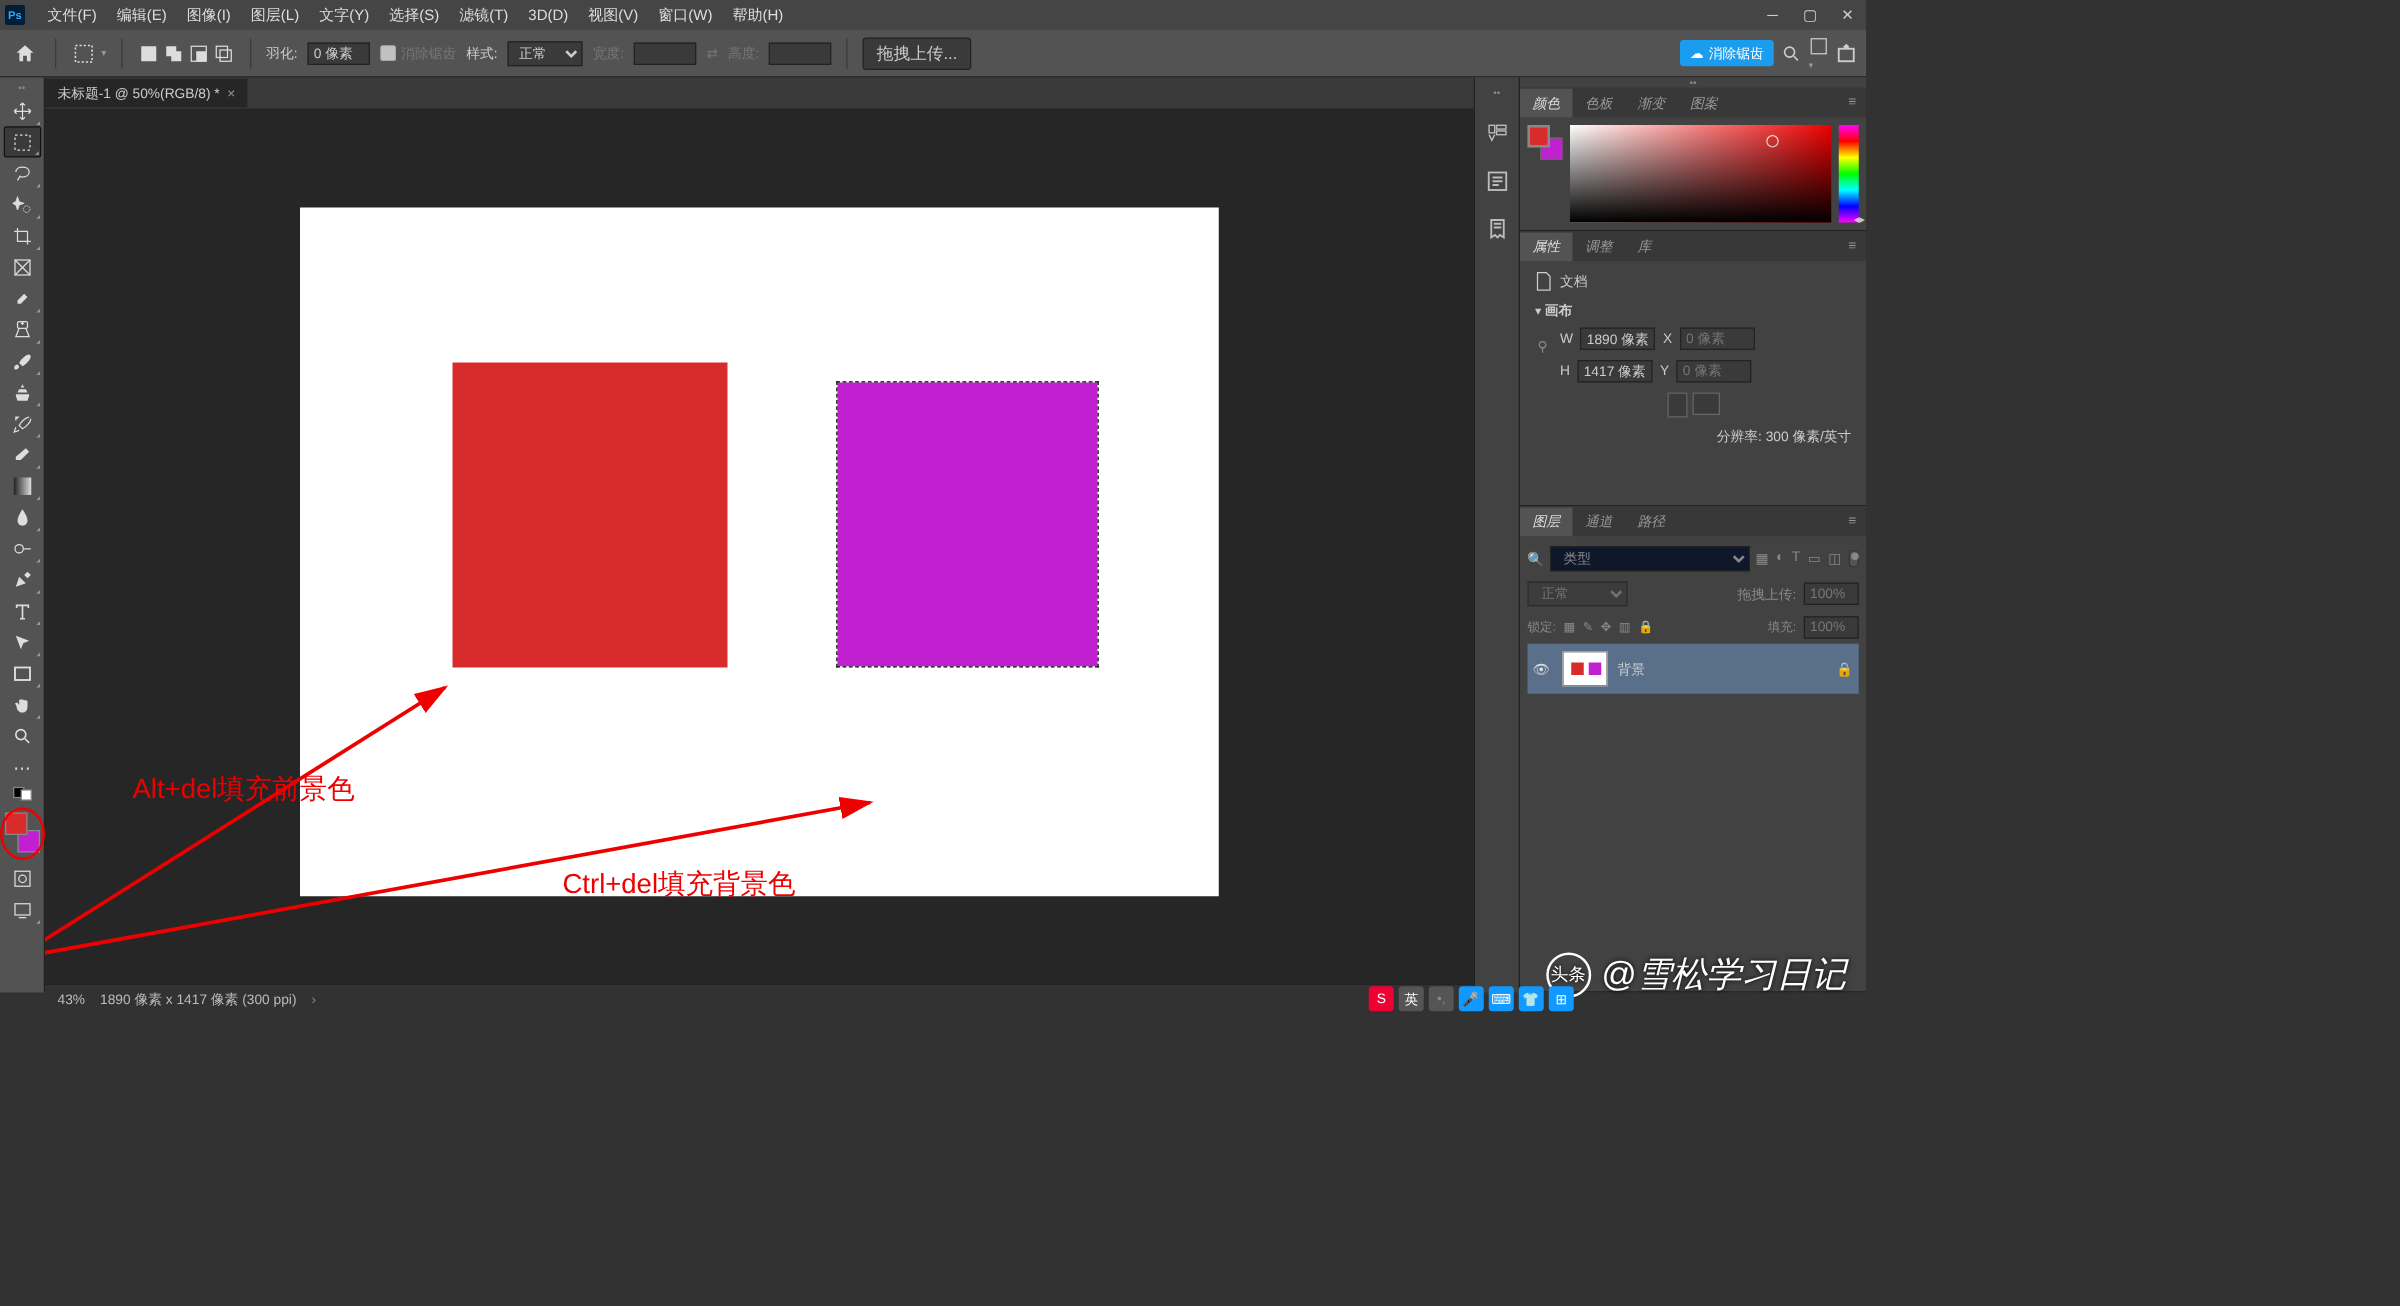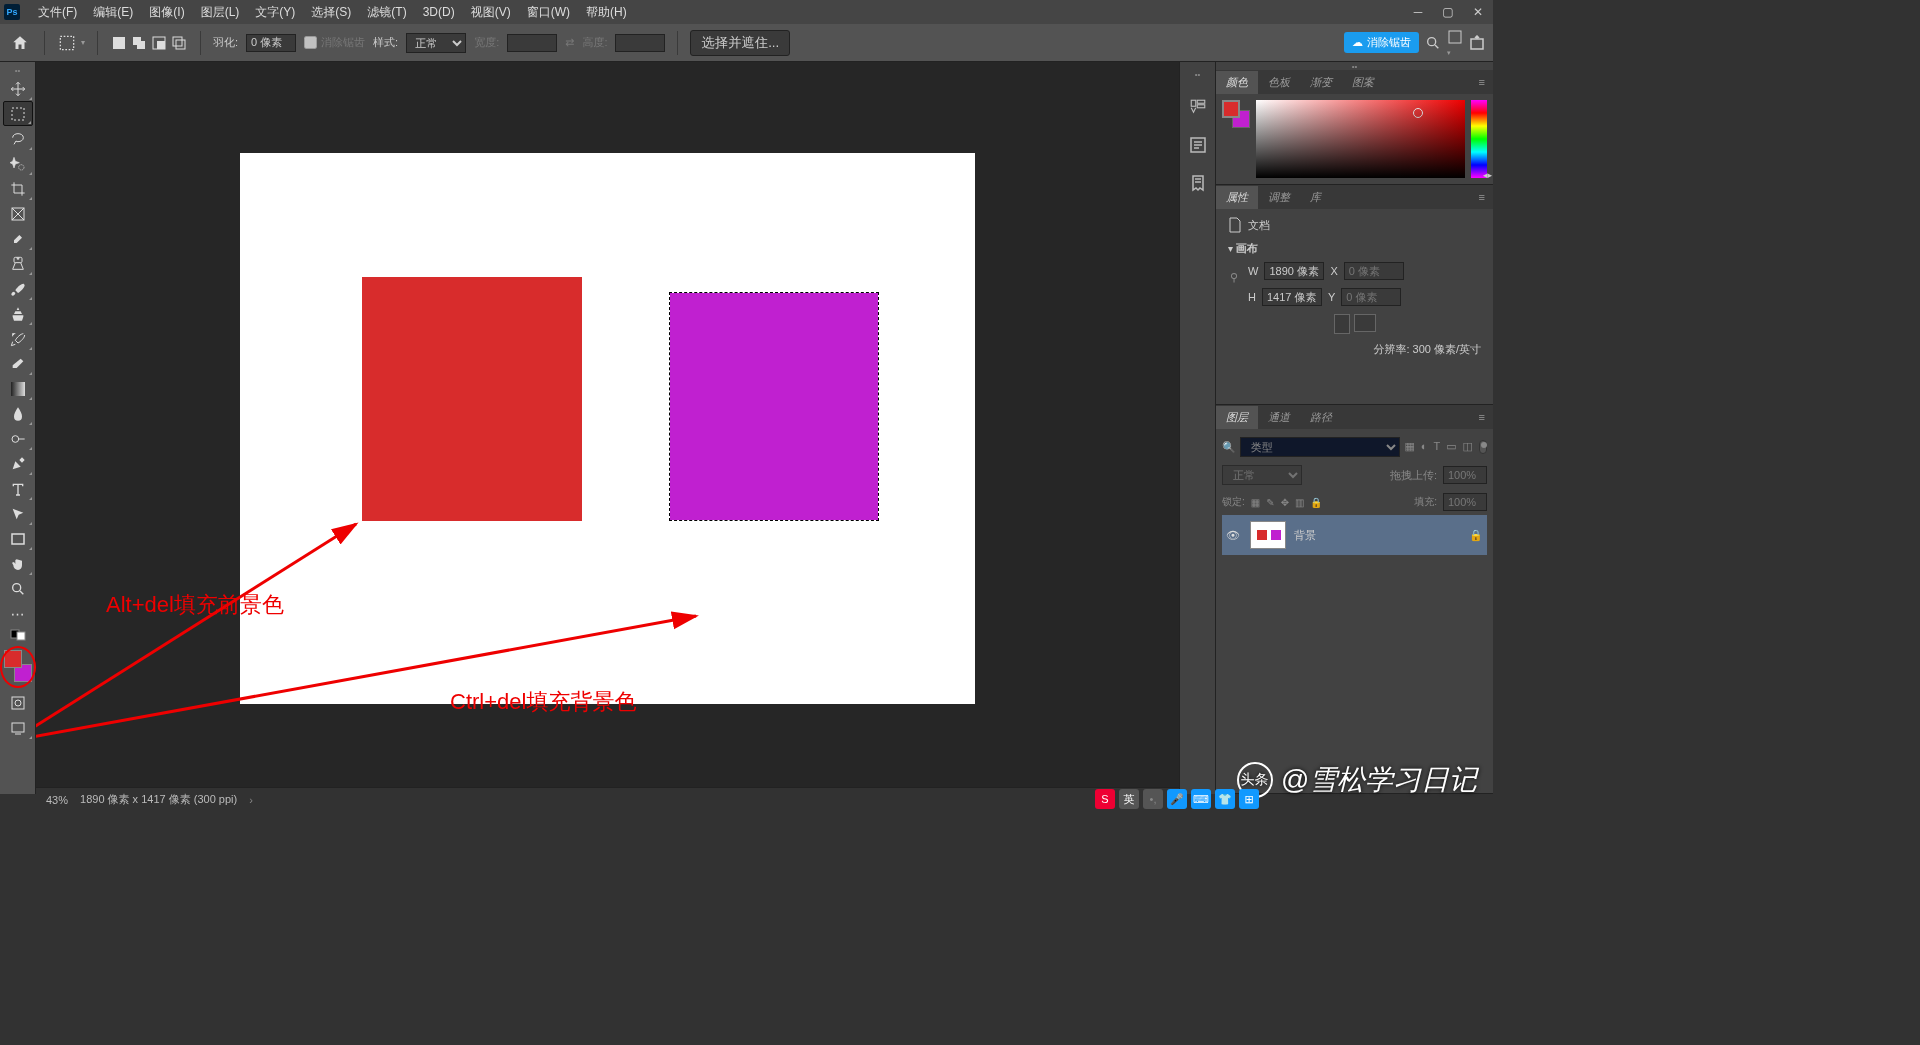--- a/index.html
+++ b/index.html
@@ -155,21 +155,21 @@
       <span>消除锯齿</span>
     </label>
   <span>样式:</span>
   <select class="opt-select"><option>正常</option></select>
   <span class="dim">宽度:</span>
   <input class="opt-input dim" disabled="" style="">
   <span class="dim">⇄</span>
   <span class="dim">高度:</span>
   <input class="opt-input dim" disabled="" style="">
   <div class="opt-sep"></div>
-  <button class="opt-btn-dark">选择并遮住...</button>
+  <button class="opt-btn-dark">拖拽上传...</button>
   <div class="search-upload">
     <div class="upload-btn">
       <span>☁</span>
       <span>消除锯齿</span>
     </div>
     <div>
         <svg width="16" height="16" viewBox="0 0 24 24" fill="none" stroke="#ccc" stroke-width="2">
           <circle cx="10" cy="10" r="6"></circle>
           <line x1="15" y1="15" x2="20" y2="20"></line>
         </svg>
@@ -348,28 +348,34 @@
     <div class="tool">
         <svg width="16" height="16" fill="none" stroke="#ddd">
           <rect x="2" y="3" width="12" height="9"></rect>
           <line x1="5" y1="14" x2="11" y2="14"></line>
         </svg>
         <div class="tool-corner"></div>
       </div>
   </div>
 
   <div class="doc-area">
+    <div class="doc-tabs">
+      <div class="doc-tab">
+        <span>未标题-1 @ 50%(RGB/8) *</span>
+        <span style="color:#999">×</span>
+      </div>
+    </div>
     <div class="canvas-wrap">
       <div class="canvas">
         <div class="red-square"></div>
         <div class="magenta-square"></div>
       </div>
 
       <div class="anno-text" style="left:70px; top:528px">Alt+del填充前景色</div>
-      <div class="anno-text" style="left:414px; top:625px">Ctrl+del填充背景色</div>
+      <div class="anno-text" style="left:414px; top:604px">Ctrl+del填充背景色</div>
       <svg class="arrow" style="left:0; top:0" width="1150" height="720">
         <defs>
             <marker id="ah" markerWidth="10" markerHeight="10" refX="8" refY="3" orient="auto">
               <path d="M0,0 L0,6 L9,3 z" fill="#e00"></path>
             </marker>
           </defs>
         <line x1="-10" y1="670" x2="320" y2="462" stroke="#e00" stroke-width="3" marker-end="url(#ah)"></line>
         <line x1="-10" y1="676" x2="660" y2="554" stroke="#e00" stroke-width="3" marker-end="url(#ah)"></line>
       </svg>
     </div>

